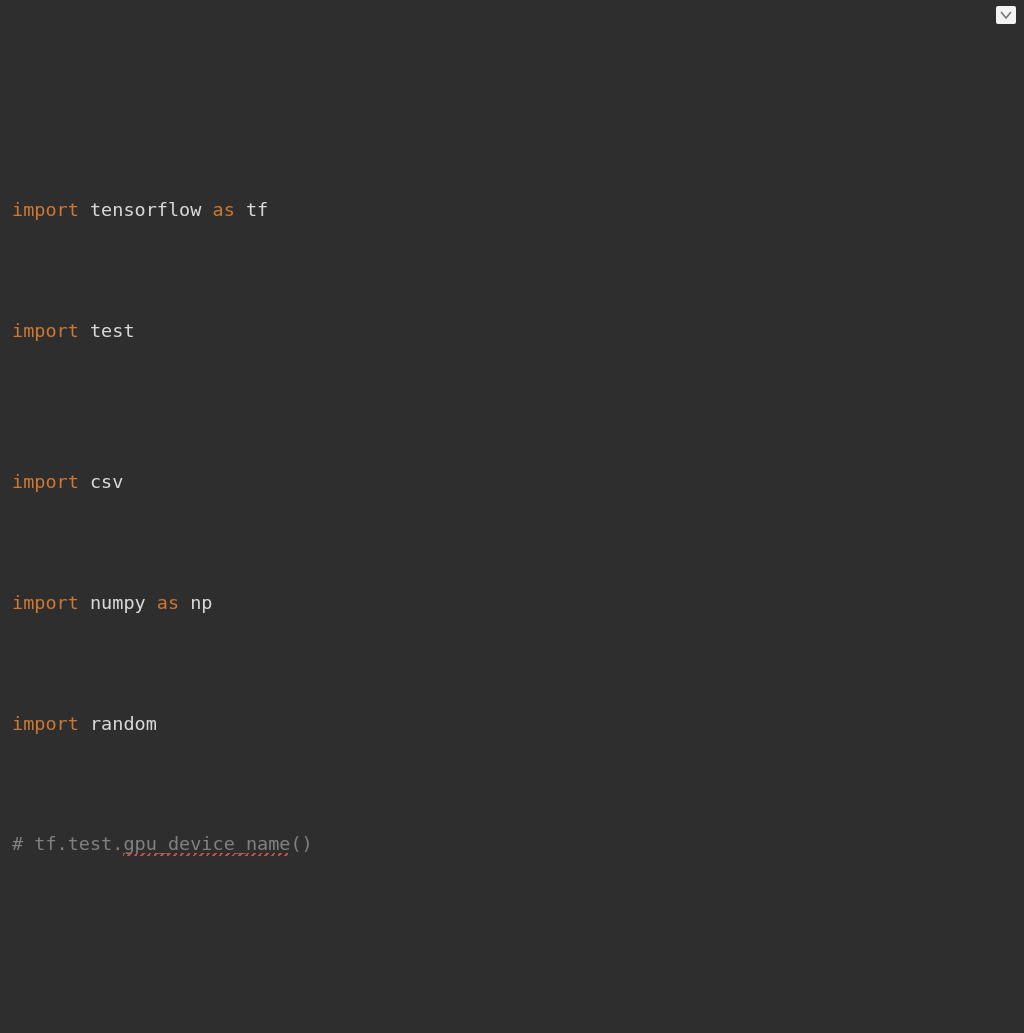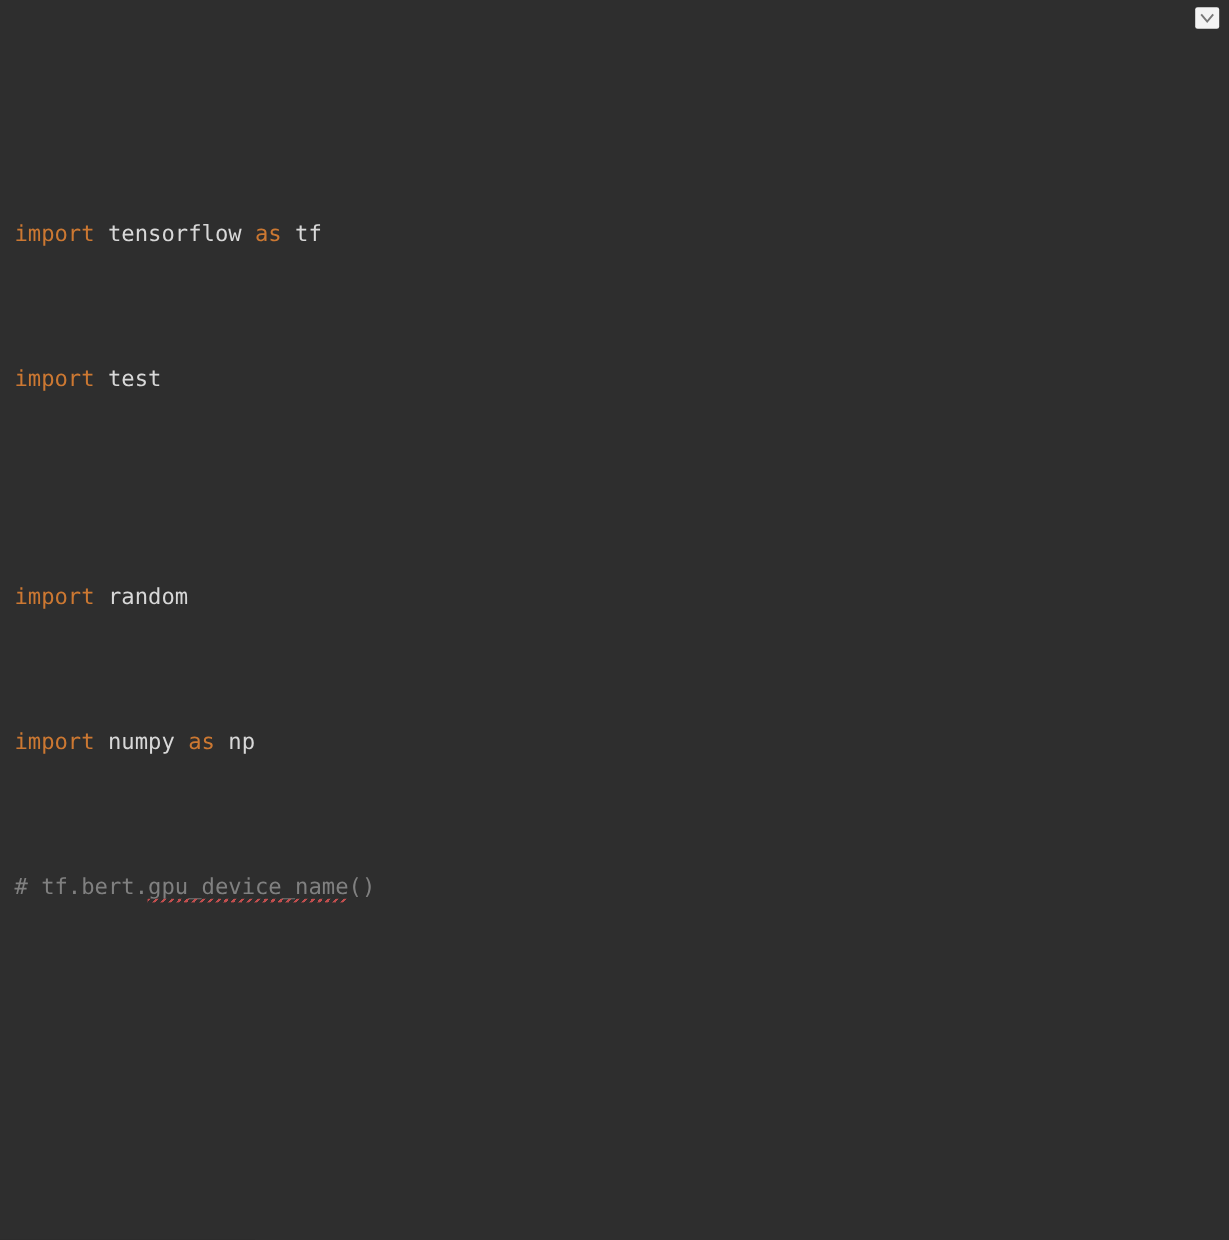--- a/index.html
+++ b/index.html
@@ -1,20 +1,20 @@
 <!DOCTYPE html>
 <html><head>
 <meta charset="utf-8">
 <style>
   html,body{margin:0;padding:0;width:1024px;height:1033px;overflow:hidden;background:#2e2e2e;}
   .editor{
     position:relative;
     width:1024px;height:1033px;
     box-sizing:border-box;
-    padding:0 12px;
+    padding:14px 12px;
     font-family:"Menlo","Consolas","DejaVu Sans Mono",monospace;
     font-size:18.5px;
     line-height:30.2px;
     color:#d8d8d8;
     white-space:pre;
     background:#2e2e2e;
   }
   .line{white-space:pre;}
   .kw{color:#cc7832;}        
   .id{color:#d8d8d8;}
@@ -50,26 +50,27 @@
       <path d="M1 2 L6 8 L11 2" stroke="#777" stroke-width="1.6" fill="none"></path>
     </svg>
   </div>
 
   
   <div class="line"><span class="kw">import</span><span> </span><span class="id">tensorflow </span><span class="kw">as</span><span> </span><span class="id">tf</span></div>
   
   <div class="line"><span class="kw">import</span><span> </span><span class="id">test</span></div>
   
   
+  <div class="line"><span class="kw">import</span><span> </span><span class="id">csv</span></div>
+  
+  <div class="line"><span class="kw">import</span><span> </span><span class="id">numpy </span><span class="kw">as</span><span> </span><span class="id">np</span></div>
   
   <div class="line"><span class="kw">import</span><span> </span><span class="id">random</span></div>
   
-  <div class="line"><span class="kw">import</span><span> </span><span class="id">numpy </span><span class="kw">as</span><span> </span><span class="id">np</span></div>
-  
-  <div class="line"><span class="cm"># tf.bert.</span><span class="cm sq">gpu_device_name</span><span class="cm">()</span></div>
+  <div class="line"><span class="cm"># tf.test.</span><span class="cm sq">gpu_device_name</span><span class="cm">()</span></div>
   
   
   
   
   
   
   
   
   
   

